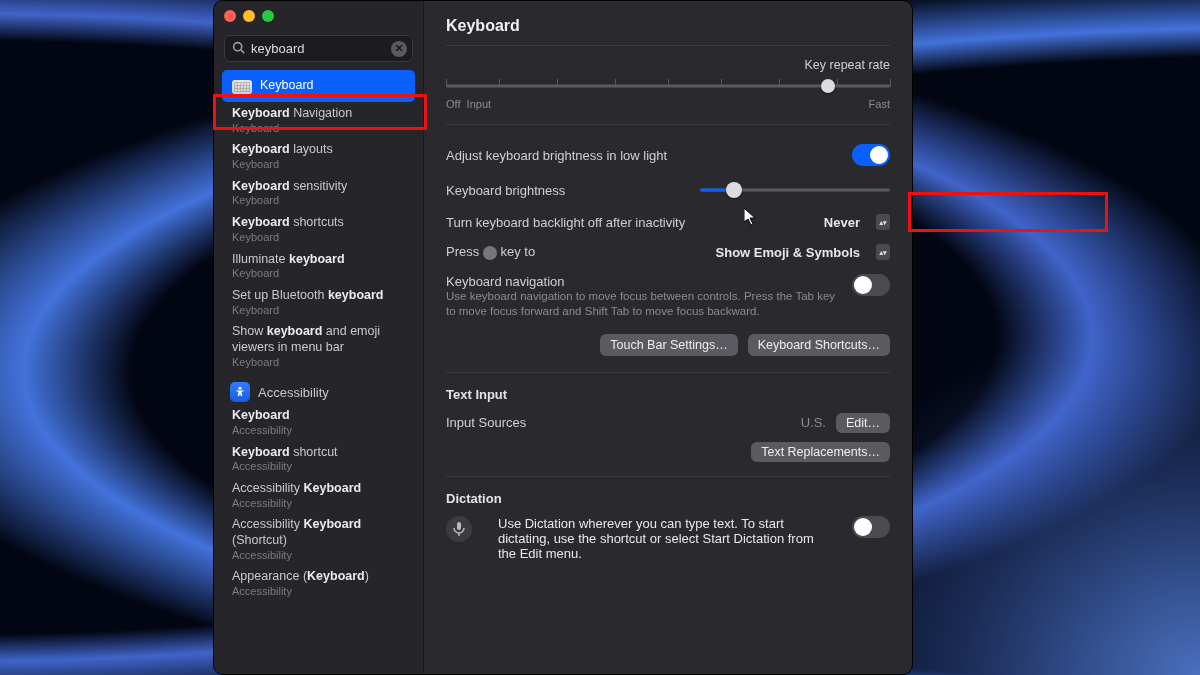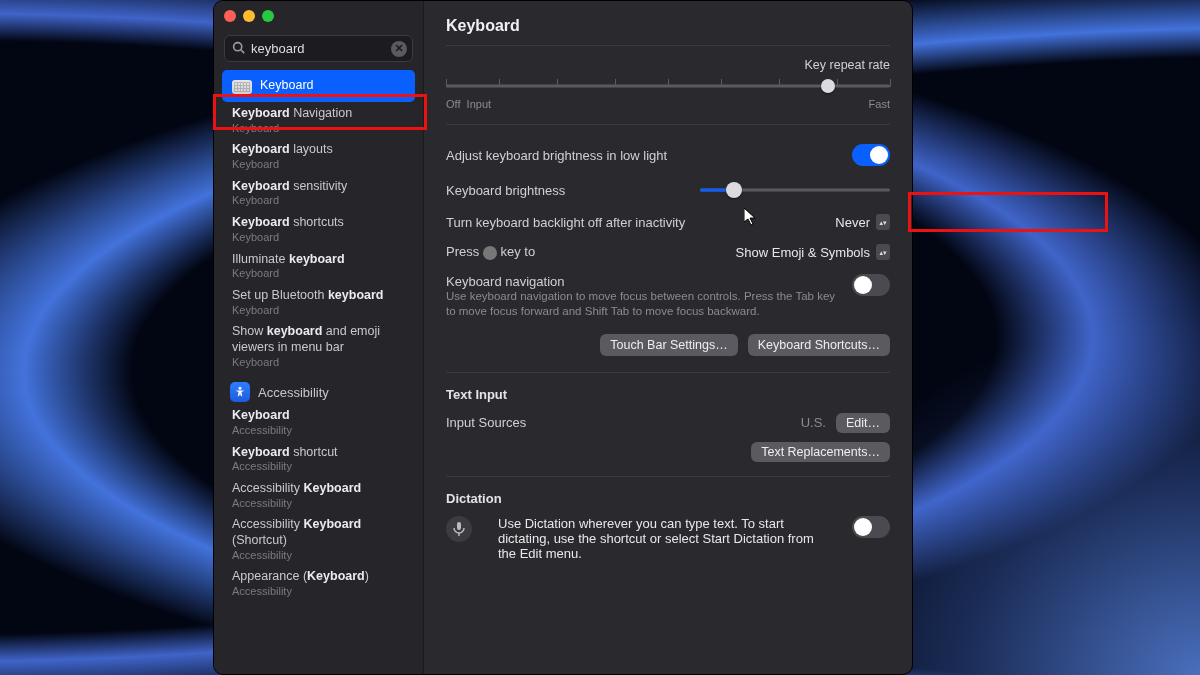--- a/index.html
+++ b/index.html
@@ -176,23 +176,24 @@
   }
   .toggle.on { background:#0a60ff; }
   .toggle.off { background:#4a4a50; }
   .toggle .knob {
     position:absolute; top:2px; width:18px; height:18px; border-radius:50%;
     background:#fff;
   }
   .toggle.on .knob { right:2px; }
   .toggle.off .knob { left:2px; }
   .popup {
-    display:inline-flex; align-items:center; gap:6px;
+    display:inline-flex; align-items:center; gap:16px;
     background:transparent; color:#e6e6ec;
     font-size:13px;
+    font-weight:bold;
   }
   .stepper {
     width:14px; height:16px; display:inline-flex; flex-direction:column;
     justify-content:center; align-items:center;
     background:#4a4a50; border-radius:3px;
     font-size:7px; line-height:7px; color:#ddd;
   }
   .button {
     background:#5a5a60; color:#eee;
     border-radius:6px;

